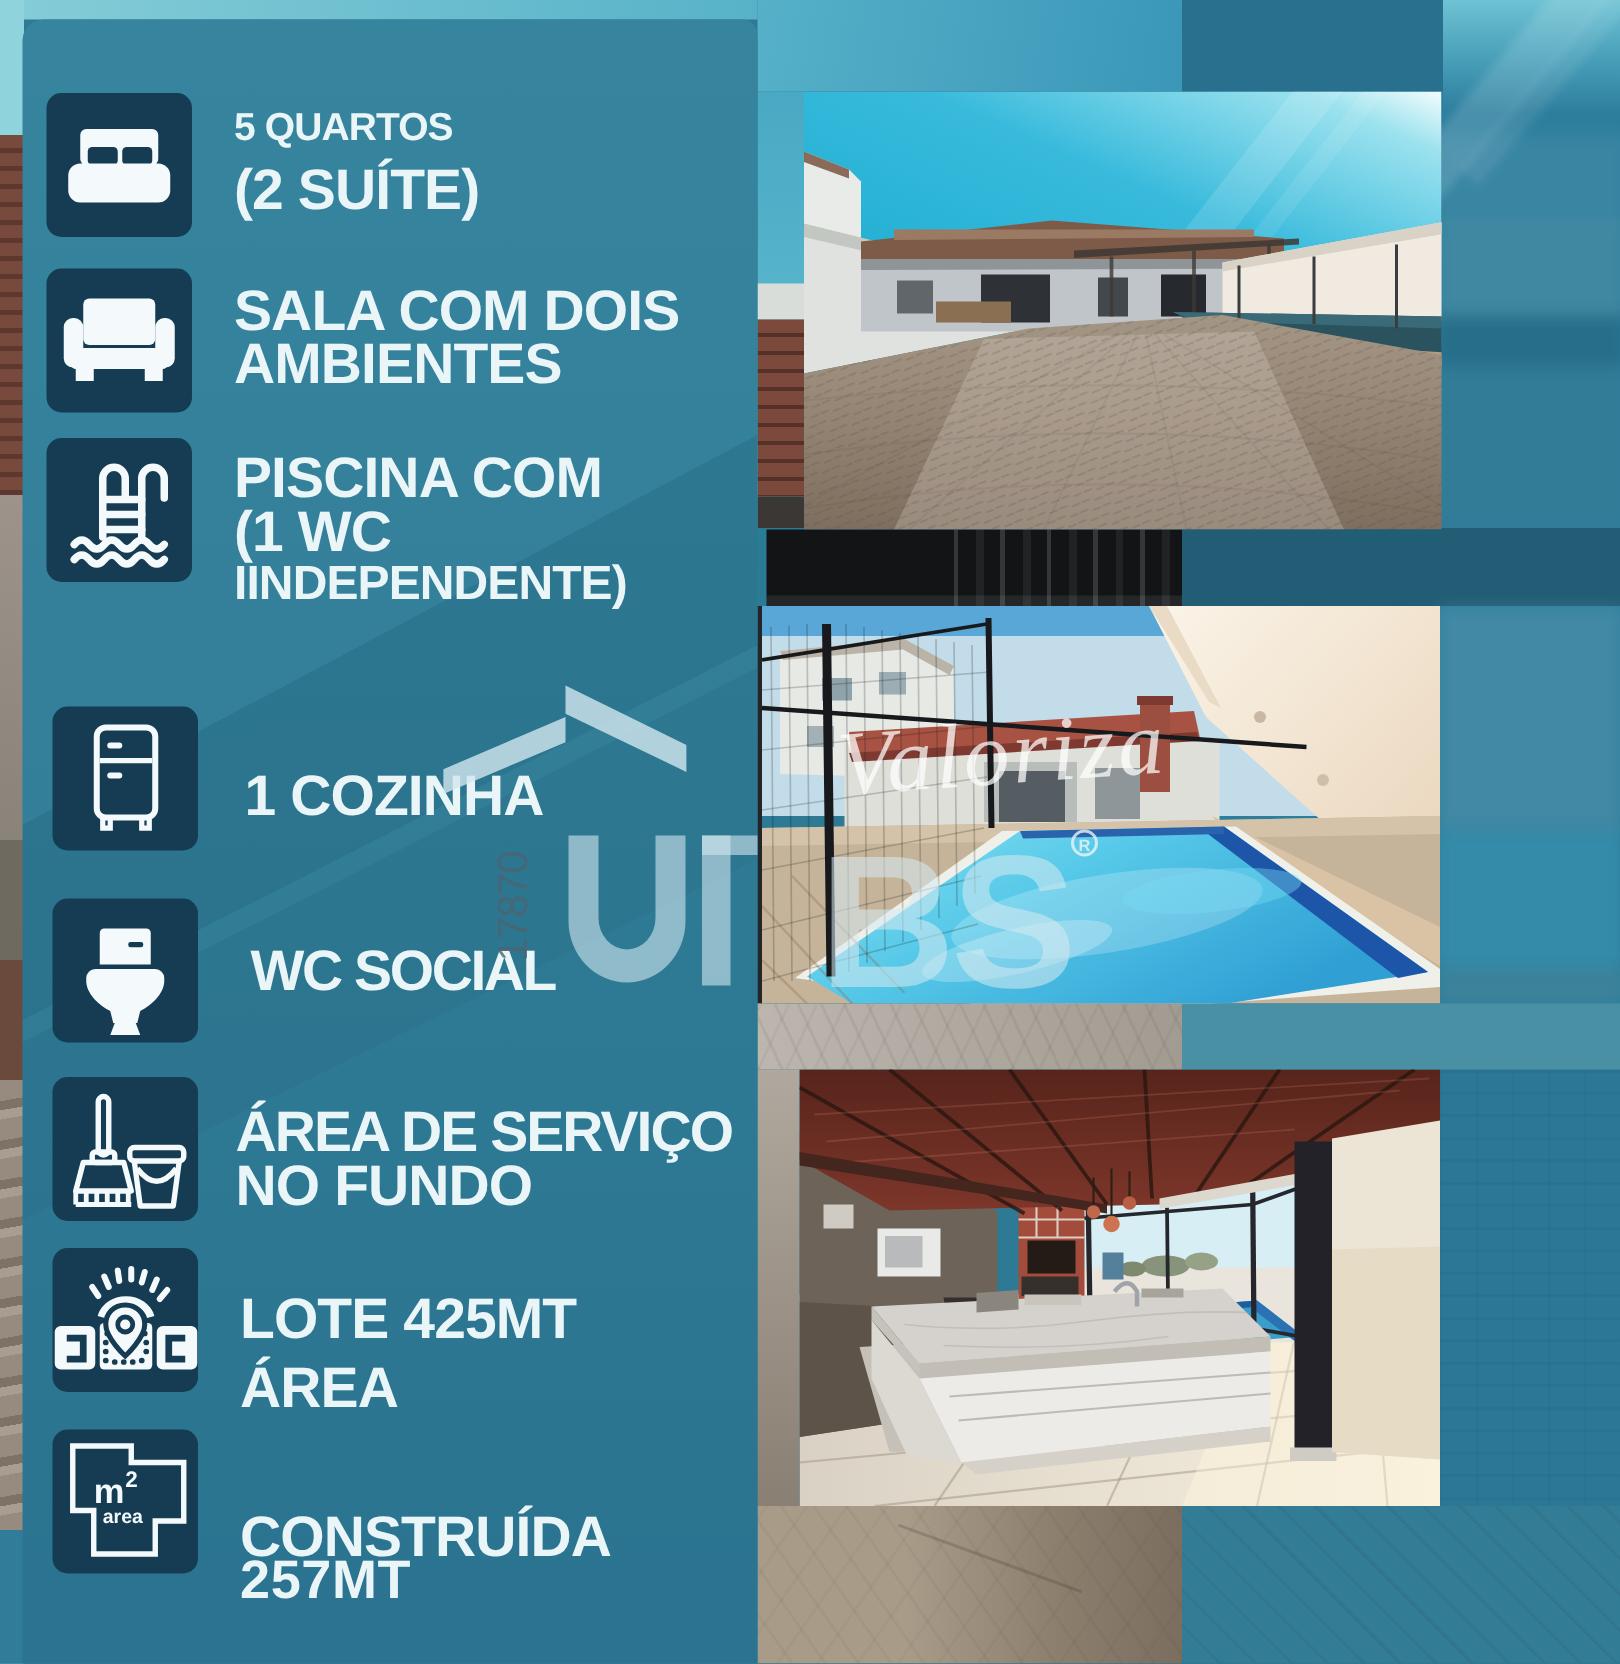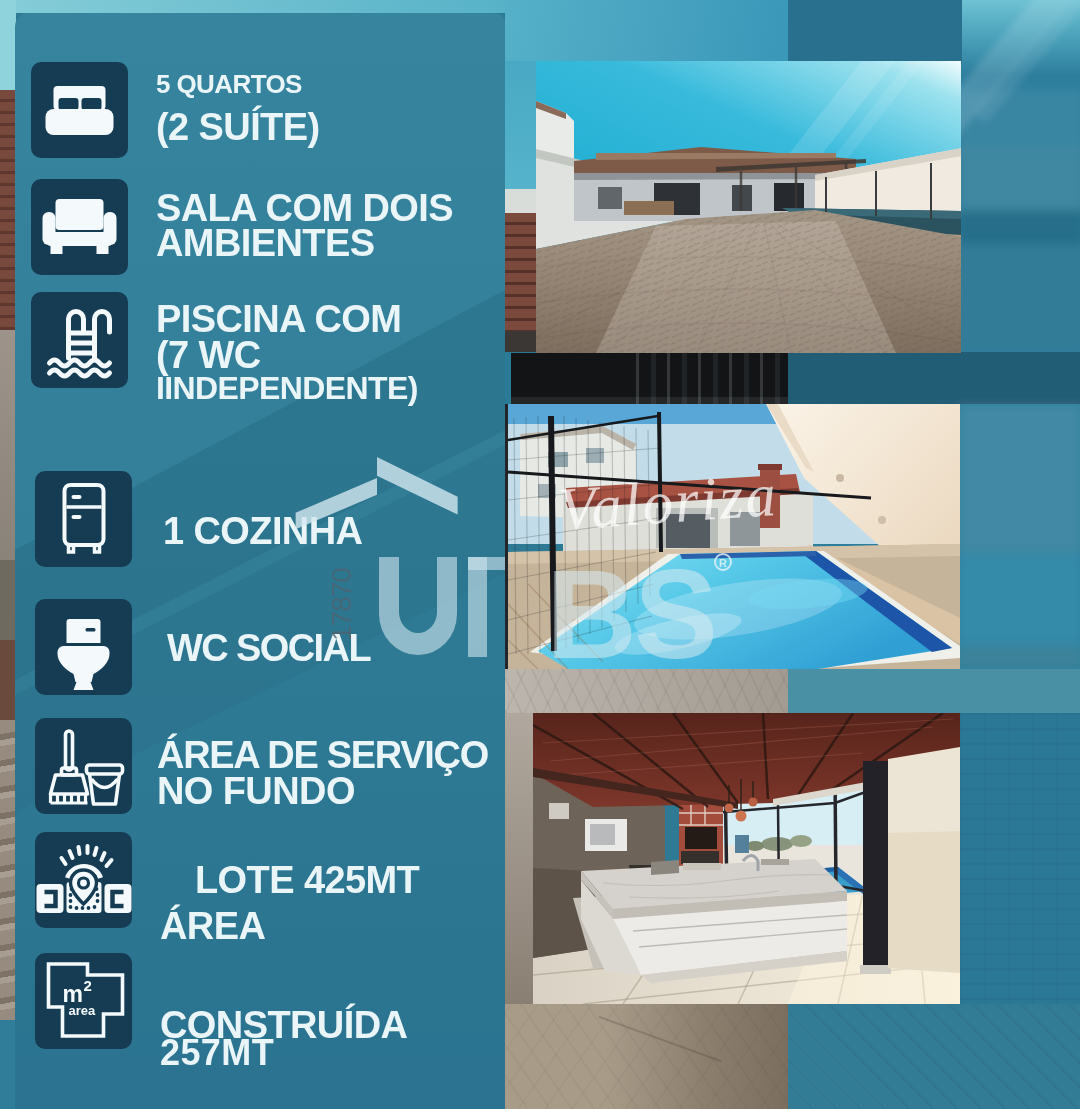--- a/index.html
+++ b/index.html
@@ -214,33 +214,33 @@
 <div class="t" style="left:156px;top:71px;font-size:26px;">5 QUARTOS</div>
 
 <div class="t" style="left:156px;top:108px;font-size:38px;">(2 SUÍTE)</div>
 
 <div class="t" style="left:156px;top:189px;font-size:38px;">SALA COM DOIS</div>
 
 <div class="t" style="left:156px;top:224px;font-size:38px;text-align:center;">AMBIENTES</div>
 
 <div class="t" style="left:156px;top:300px;font-size:38px;">PISCINA COM</div>
 
-<div class="t" style="left:156px;top:336px;font-size:38px;">(7 WC</div>
+<div class="t" style="left:156px;top:336px;font-size:38px;">(1 WC</div>
 
 <div class="t" style="left:156px;top:372px;font-size:32px;">IINDEPENDENTE)</div>
 
 <div class="t" style="left:163px;top:512px;font-size:38px;">1 COZINHA</div>
 
 <div class="t" style="left:167px;top:629px;font-size:38px;letter-spacing:-1.6px;">WC SOCIAL</div>
 
 <div class="t" style="left:157px;top:736px;font-size:38px;letter-spacing:-1.3px;">ÁREA DE SERVIÇO</div>
 
 <div class="t" style="left:157px;top:772px;font-size:38px;">NO FUNDO</div>
 
-<div class="t" style="left:160px;top:861px;font-size:38px;margin-left:35px;">LOTE 425MT</div>
+<div class="t" style="left:160px;top:861px;font-size:38px;">LOTE 425MT</div>
 
 <div class="t" style="left:160px;top:907px;font-size:38px;">ÁREA</div>
 
 <div class="t" style="left:160px;top:1006px;font-size:38px;">CONSTRUÍDA</div>
 
 <div class="t" style="left:160px;top:1035px;font-size:36px;letter-spacing:0.4px;">257MT</div>
 
 <div id="photo1" class="abs" style="left:536px;top:61px;width:425px;height:292px;">
 <svg width="425" height="292" viewBox="0 0 425 292">
   <defs>

